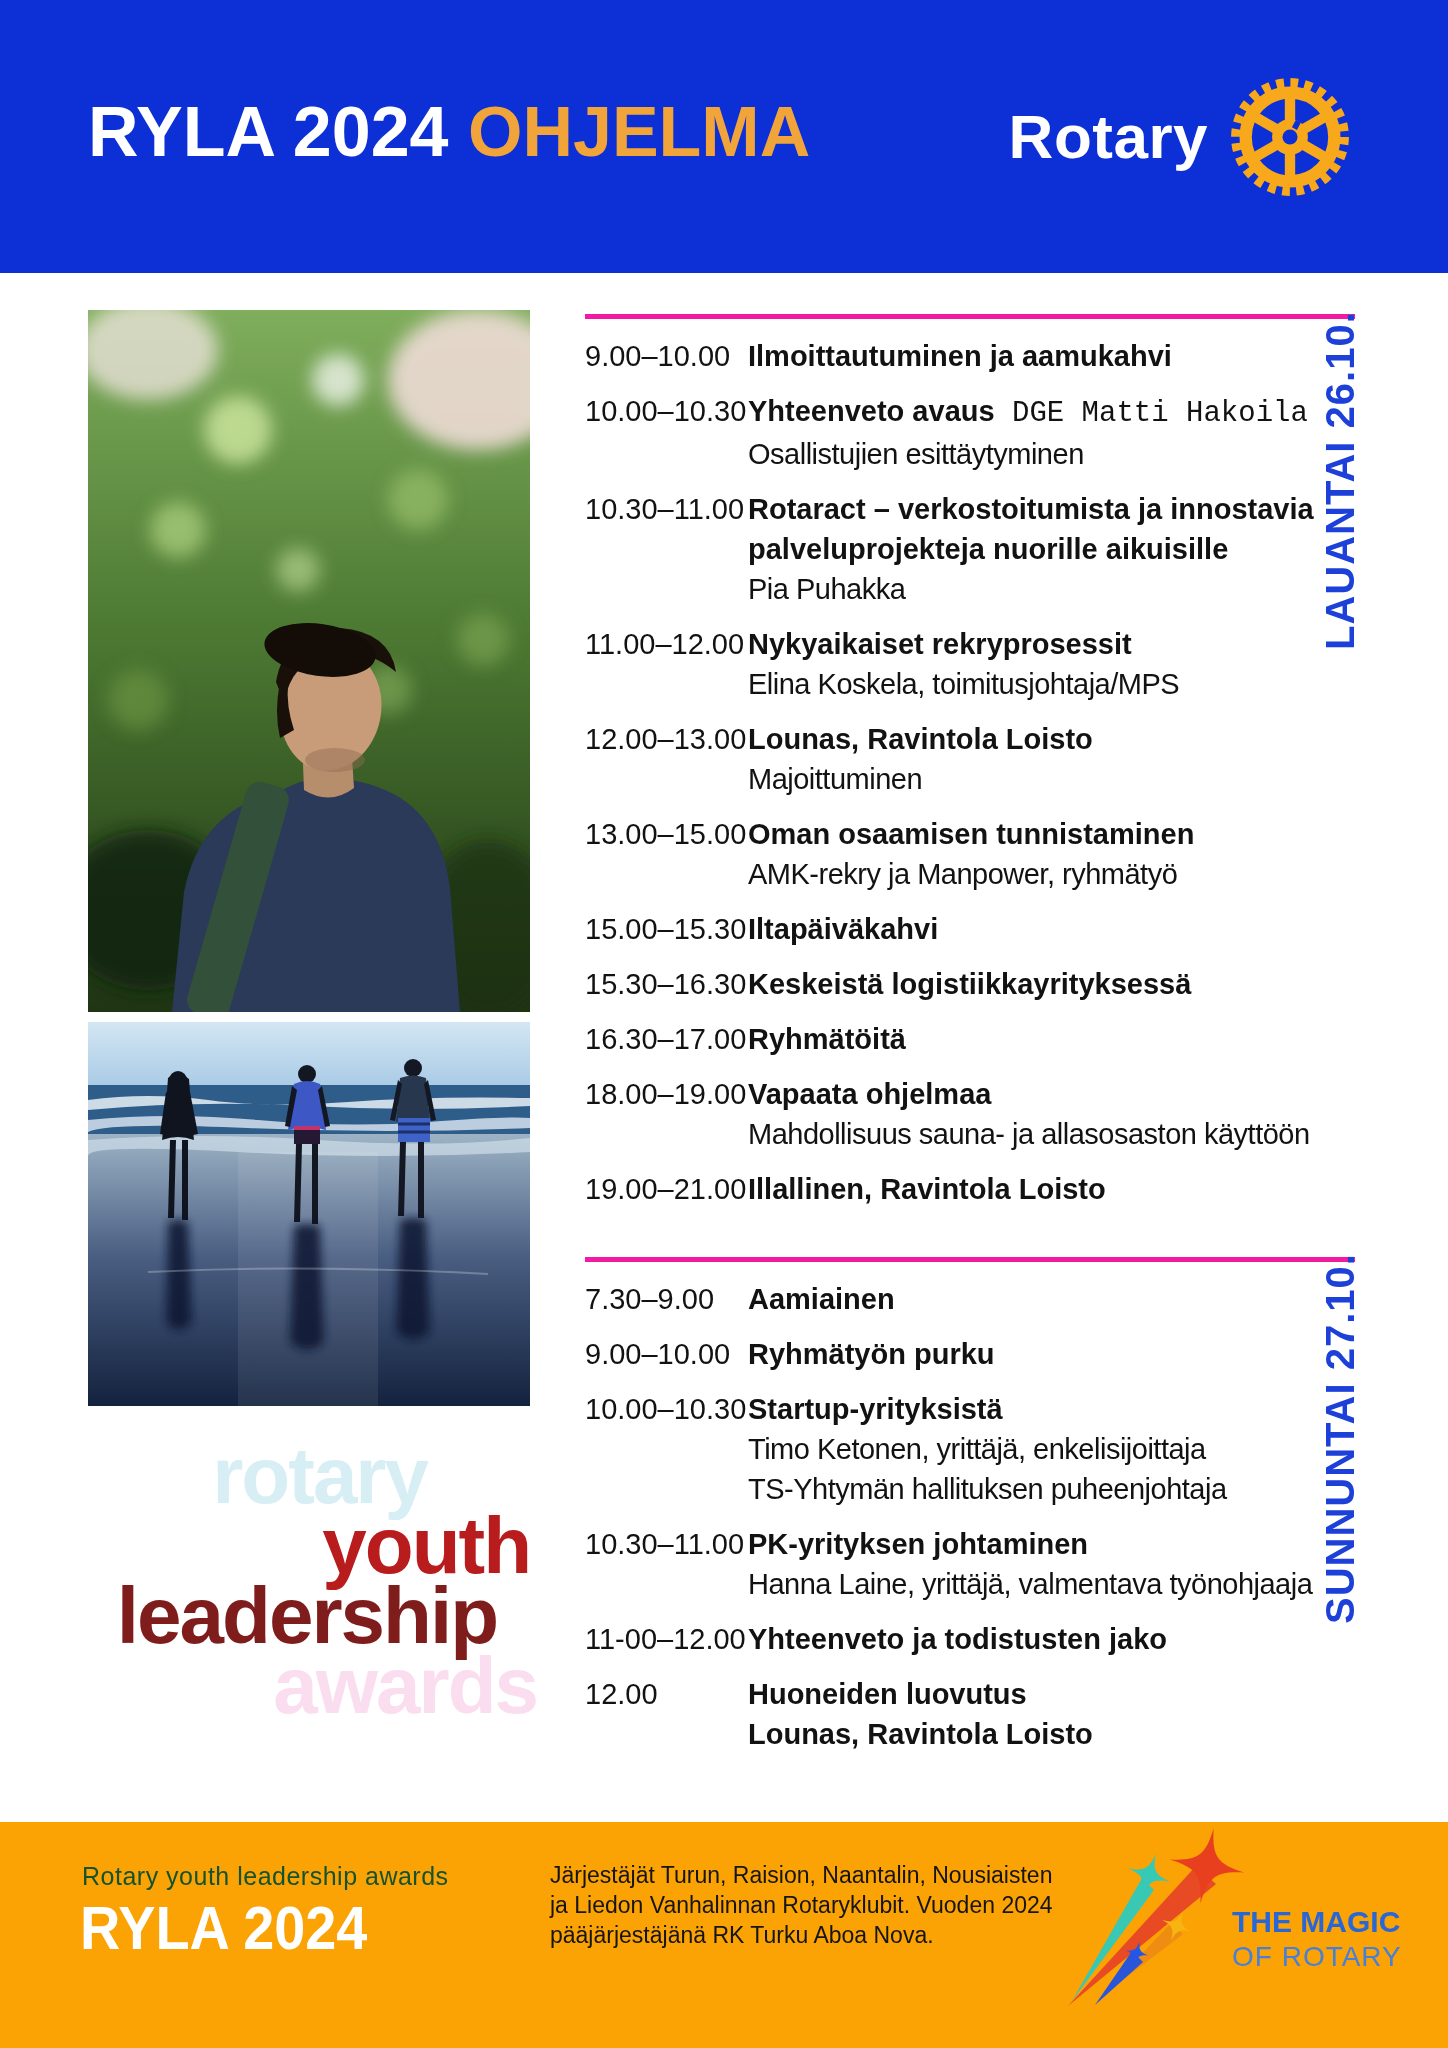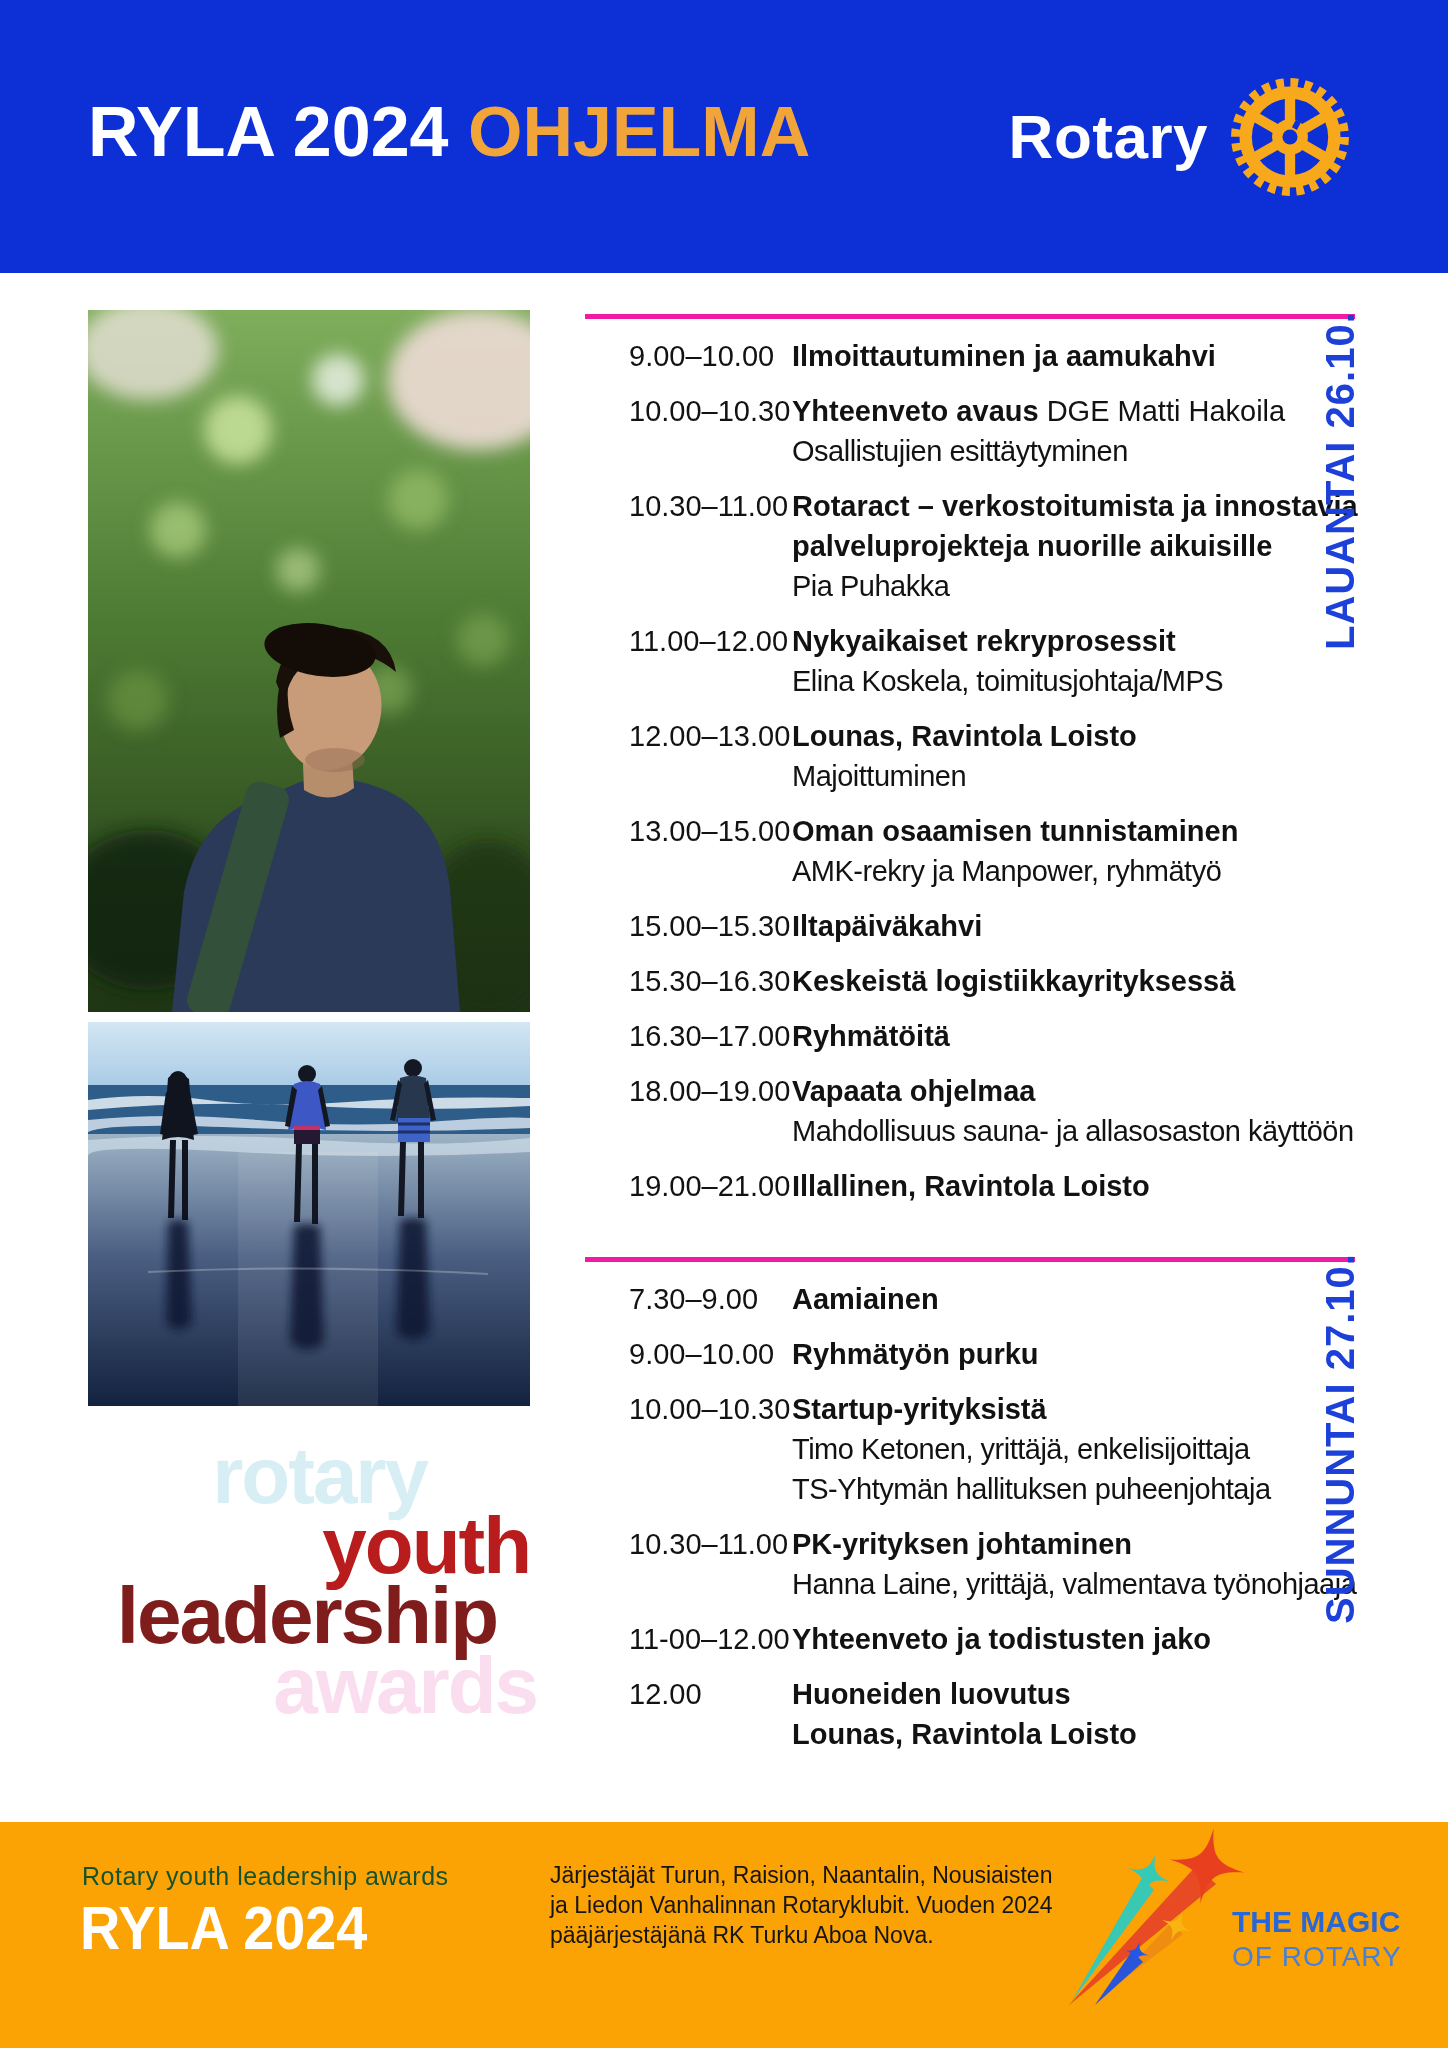--- a/index.html
+++ b/index.html
@@ -33,24 +33,24 @@
   .wm-word{position:absolute;font-weight:bold;font-size:80px;line-height:1;letter-spacing:-2px;white-space:nowrap;}
   .wm-0{right:1021px;top:1436px;}
   .wm-1{right:918px;top:1506px;}
   .wm-2{right:951px;top:1576px;}
   .wm-3{right:911px;top:1646px;}
   
   .day-section{position:absolute;left:585px;width:770px;border-top:5px solid var(--pink-line);padding-top:17px;}
   .day-section-0{top:314px;}
   .day-section-1{top:1257px;}
   .sched-row{display:flex;margin-bottom:15px;color:#121212;}
-  .sched-time{width:163px;flex:none;font-size:29px;line-height:40px;margin-left:44px;}
+  .sched-time{width:163px;flex:none;font-size:29px;line-height:40px;}
   .sched-text{width:648px;flex:none;font-size:29px;line-height:40px;}
   .sched-title{font-weight:bold;}
-  .sched-title .title-rest{font-weight:normal;}
+  .sched-title .title-rest{font-weight:normal;font-family:Liberation Mono, monospace;}
   .sched-detail{font-weight:normal;letter-spacing:-0.5px;}
   .day-label{
     position:absolute;left:1318px;width:46px;
     writing-mode:vertical-rl;transform:rotate(180deg);
     font-size:40px;font-weight:bold;color:var(--day-label-blue);
     letter-spacing:1px;white-space:nowrap;
   }
   .day-label-0{top:338px;height:312px;}
   .day-label-1{top:1272px;height:352px;}
   

